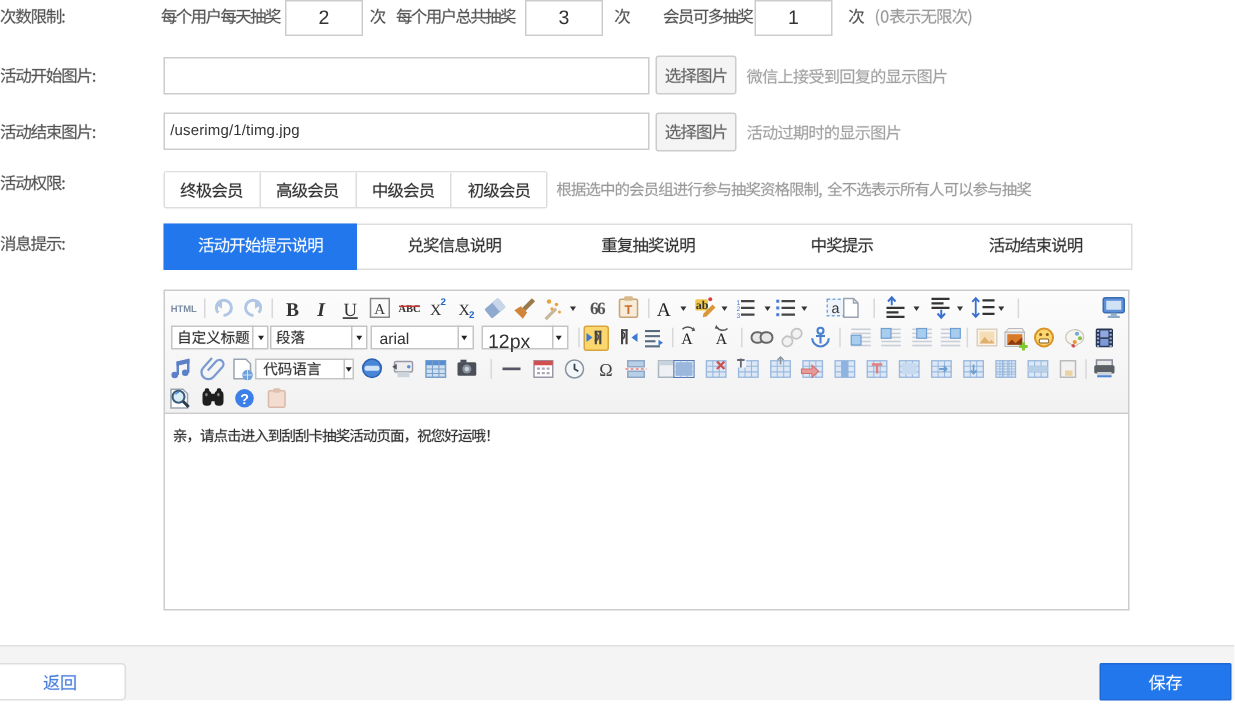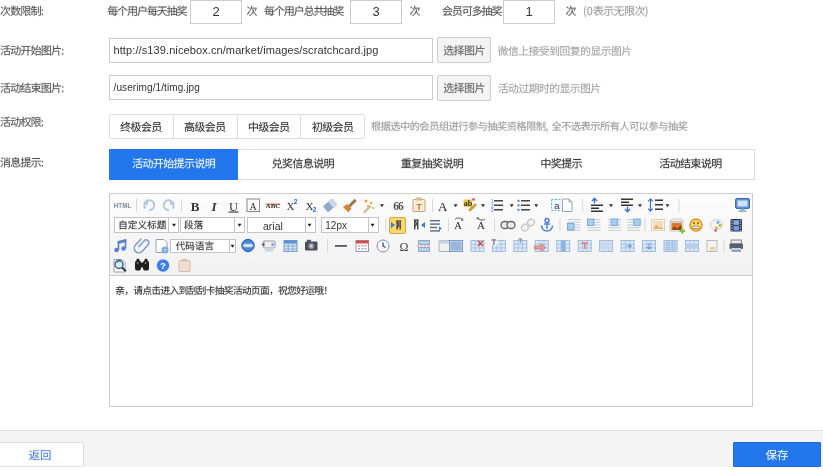--- a/index.html
+++ b/index.html
@@ -8,21 +8,20 @@
 .txt{position:absolute;color:#333;white-space:nowrap}
 </style></head><body>
 <div id="stage">
     <div class="inp" style="left:190px;top:0;width:52px;height:24px"></div>
     <div class="txt" style="left:190px;top:4px;width:52px;text-align:center;font-size:13px">2</div>
     <div class="inp" style="left:350px;top:0;width:52px;height:24px"></div>
     <div class="txt" style="left:350px;top:4px;width:52px;text-align:center;font-size:13px">3</div>
     <div class="inp" style="left:503px;top:0;width:52px;height:24px"></div>
     <div class="txt" style="left:503px;top:4px;width:52px;text-align:center;font-size:13px">1</div>
     <div class="inp" style="left:109px;top:37.5px;width:324px;height:25px"></div>
-    <div class="txt" style="left:113.5px;top:44px;font-size:11px;letter-spacing:0.1px">http://s139.nicebox.cn/market/images/scratchcard.jpg</div>
     <div class="abs" style="left:437px;top:37px;width:54px;height:26px;background:#f4f4f4;border:1px solid #ccc;border-radius:2px"></div>
     <div class="inp" style="left:109px;top:75px;width:324px;height:25px"></div>
     <div class="txt" style="left:113.5px;top:81.5px;font-size:10px;letter-spacing:0.1px">/userimg/1/timg.jpg</div>
     <div class="abs" style="left:437px;top:74.5px;width:54px;height:26px;background:#f4f4f4;border:1px solid #ccc;border-radius:2px"></div>
     <div class="abs" style="left:109px;top:114px;width:256px;height:25px;border:1px solid #ddd;border-radius:2px;display:flex">
       <div style="flex:1;background:#fff"></div>
       <div style="flex:1;border-left:1px solid #ddd;background:#fff"></div>
       <div style="flex:1;border-left:1px solid #ddd;background:#fff"></div>
       <div style="flex:1;border-left:1px solid #ddd;background:#fff"></div>
     </div>
@@ -34,22 +33,22 @@
     <div class="abs" style="left:168.0px;top:217px;width:11px;height:16px;border-left:1px solid #c4c4c4"></div>
     <div class="abs" style="left:179.5px;top:217px;width:65.5px;height:16px;background:#fff;border:1px solid #c4c4c4"></div>
     <div class="abs" style="left:234.0px;top:217px;width:11px;height:16px;border-left:1px solid #c4c4c4"></div>
     <div class="abs" style="left:247.0px;top:217px;width:69.0px;height:16px;background:#fff;border:1px solid #c4c4c4"></div>
     <div class="abs" style="left:305.0px;top:217px;width:11px;height:16px;border-left:1px solid #c4c4c4"></div>
     <div class="abs" style="left:320.5px;top:217px;width:58.5px;height:16px;background:#fff;border:1px solid #c4c4c4"></div>
     <div class="abs" style="left:368.0px;top:217px;width:11px;height:16px;border-left:1px solid #c4c4c4"></div>
     <div class="abs" style="left:388.5px;top:216.5px;width:17px;height:17px;background:#fbd76e;border:1px solid #d8a43d;border-radius:2px"></div>
     <div class="abs" style="left:170px;top:239px;width:66px;height:14px;background:#fff;border:1px solid #c4c4c4"></div>
     <div class="abs" style="left:229px;top:239px;width:7px;height:14px;border-left:1px solid #c4c4c4"></div>
-    <div class="txt" style="left:263px;top:219.5px;font-size:10.5px;color:#333">arial</div>
-    <div class="txt" style="left:325.3px;top:219.5px;font-size:10px;color:#333">12px</div>
+    <div class="txt" style="left:253px;top:219.5px;font-size:10.5px;color:#333">arial</div>
+    <div class="txt" style="left:325.3px;top:219.5px;font-size:13px;color:#333">12px</div>
     <div class="abs" style="left:0;top:430px;width:823px;height:37px;background:#f4f4f4;border-top:1px solid #e0e0e0"></div>
     <div class="abs" style="left:0;top:467px;width:823px;height:3px;background:#fff"></div>
     <div class="abs" style="left:-12px;top:441.5px;width:96px;height:25px;background:#fff;border:1px solid #ddd;border-radius:3px"></div>
     <div class="abs" style="left:733px;top:441.5px;width:88px;height:25px;background:#2277ec;border:1px solid #1e67d6;border-radius:1px"></div>
     <svg class="abs" style="left:0;top:0" width="823" height="470">
       <defs>
         <path id="g6b21" d="M57 717C125 679 210 619 250 578L298 639C256 680 170 735 102 771ZM42 73 111 21C173 111 249 227 308 329L250 379C185 270 100 146 42 73ZM454 840C422 680 366 524 289 426C309 417 346 396 361 384C401 441 437 514 468 596H837C818 527 787 451 763 403C781 395 811 380 827 371C862 440 906 546 932 644L877 674L862 670H493C509 720 523 772 534 825ZM569 547V485C569 342 547 124 240 -26C259 -39 285 -66 297 -84C494 15 581 143 620 265C676 105 766 -12 911 -73C921 -53 944 -22 961 -7C787 56 692 210 647 411C648 437 649 461 649 484V547Z"></path>
         <path id="g6570" d="M443 821C425 782 393 723 368 688L417 664C443 697 477 747 506 793ZM88 793C114 751 141 696 150 661L207 686C198 722 171 776 143 815ZM410 260C387 208 355 164 317 126C279 145 240 164 203 180C217 204 233 231 247 260ZM110 153C159 134 214 109 264 83C200 37 123 5 41 -14C54 -28 70 -54 77 -72C169 -47 254 -8 326 50C359 30 389 11 412 -6L460 43C437 59 408 77 375 95C428 152 470 222 495 309L454 326L442 323H278L300 375L233 387C226 367 216 345 206 323H70V260H175C154 220 131 183 110 153ZM257 841V654H50V592H234C186 527 109 465 39 435C54 421 71 395 80 378C141 411 207 467 257 526V404H327V540C375 505 436 458 461 435L503 489C479 506 391 562 342 592H531V654H327V841ZM629 832C604 656 559 488 481 383C497 373 526 349 538 337C564 374 586 418 606 467C628 369 657 278 694 199C638 104 560 31 451 -22C465 -37 486 -67 493 -83C595 -28 672 41 731 129C781 44 843 -24 921 -71C933 -52 955 -26 972 -12C888 33 822 106 771 198C824 301 858 426 880 576H948V646H663C677 702 689 761 698 821ZM809 576C793 461 769 361 733 276C695 366 667 468 648 576Z"></path>
         <path id="g9650" d="M92 799V-78H159V731H304C283 664 254 576 225 505C297 425 315 356 315 301C315 270 309 242 294 231C285 226 274 223 263 222C247 221 227 222 204 223C216 204 223 175 223 157C245 156 271 156 290 159C311 161 329 167 342 177C371 198 382 240 382 294C382 357 365 429 293 513C326 593 363 691 392 773L343 802L332 799ZM811 546V422H516V546ZM811 609H516V730H811ZM439 -80C458 -67 490 -56 696 0C694 16 692 47 693 68L516 25V356H612C662 157 757 3 914 -73C925 -52 948 -23 965 -8C885 25 820 81 771 152C826 185 892 229 943 271L894 324C854 287 791 240 738 206C713 251 693 302 678 356H883V796H442V53C442 11 421 -9 406 -18C417 -33 433 -63 439 -80Z"></path>
         <path id="g5236" d="M676 748V194H747V748ZM854 830V23C854 7 849 2 834 2C815 1 759 1 700 3C710 -20 721 -55 725 -76C800 -76 855 -74 885 -62C916 -48 928 -26 928 24V830ZM142 816C121 719 87 619 41 552C60 545 93 532 108 524C125 553 142 588 158 627H289V522H45V453H289V351H91V2H159V283H289V-79H361V283H500V78C500 67 497 64 486 64C475 63 442 63 400 65C409 46 418 19 421 -1C476 -1 515 0 538 11C563 23 569 42 569 76V351H361V453H604V522H361V627H565V696H361V836H289V696H183C194 730 204 766 212 802Z"></path>

